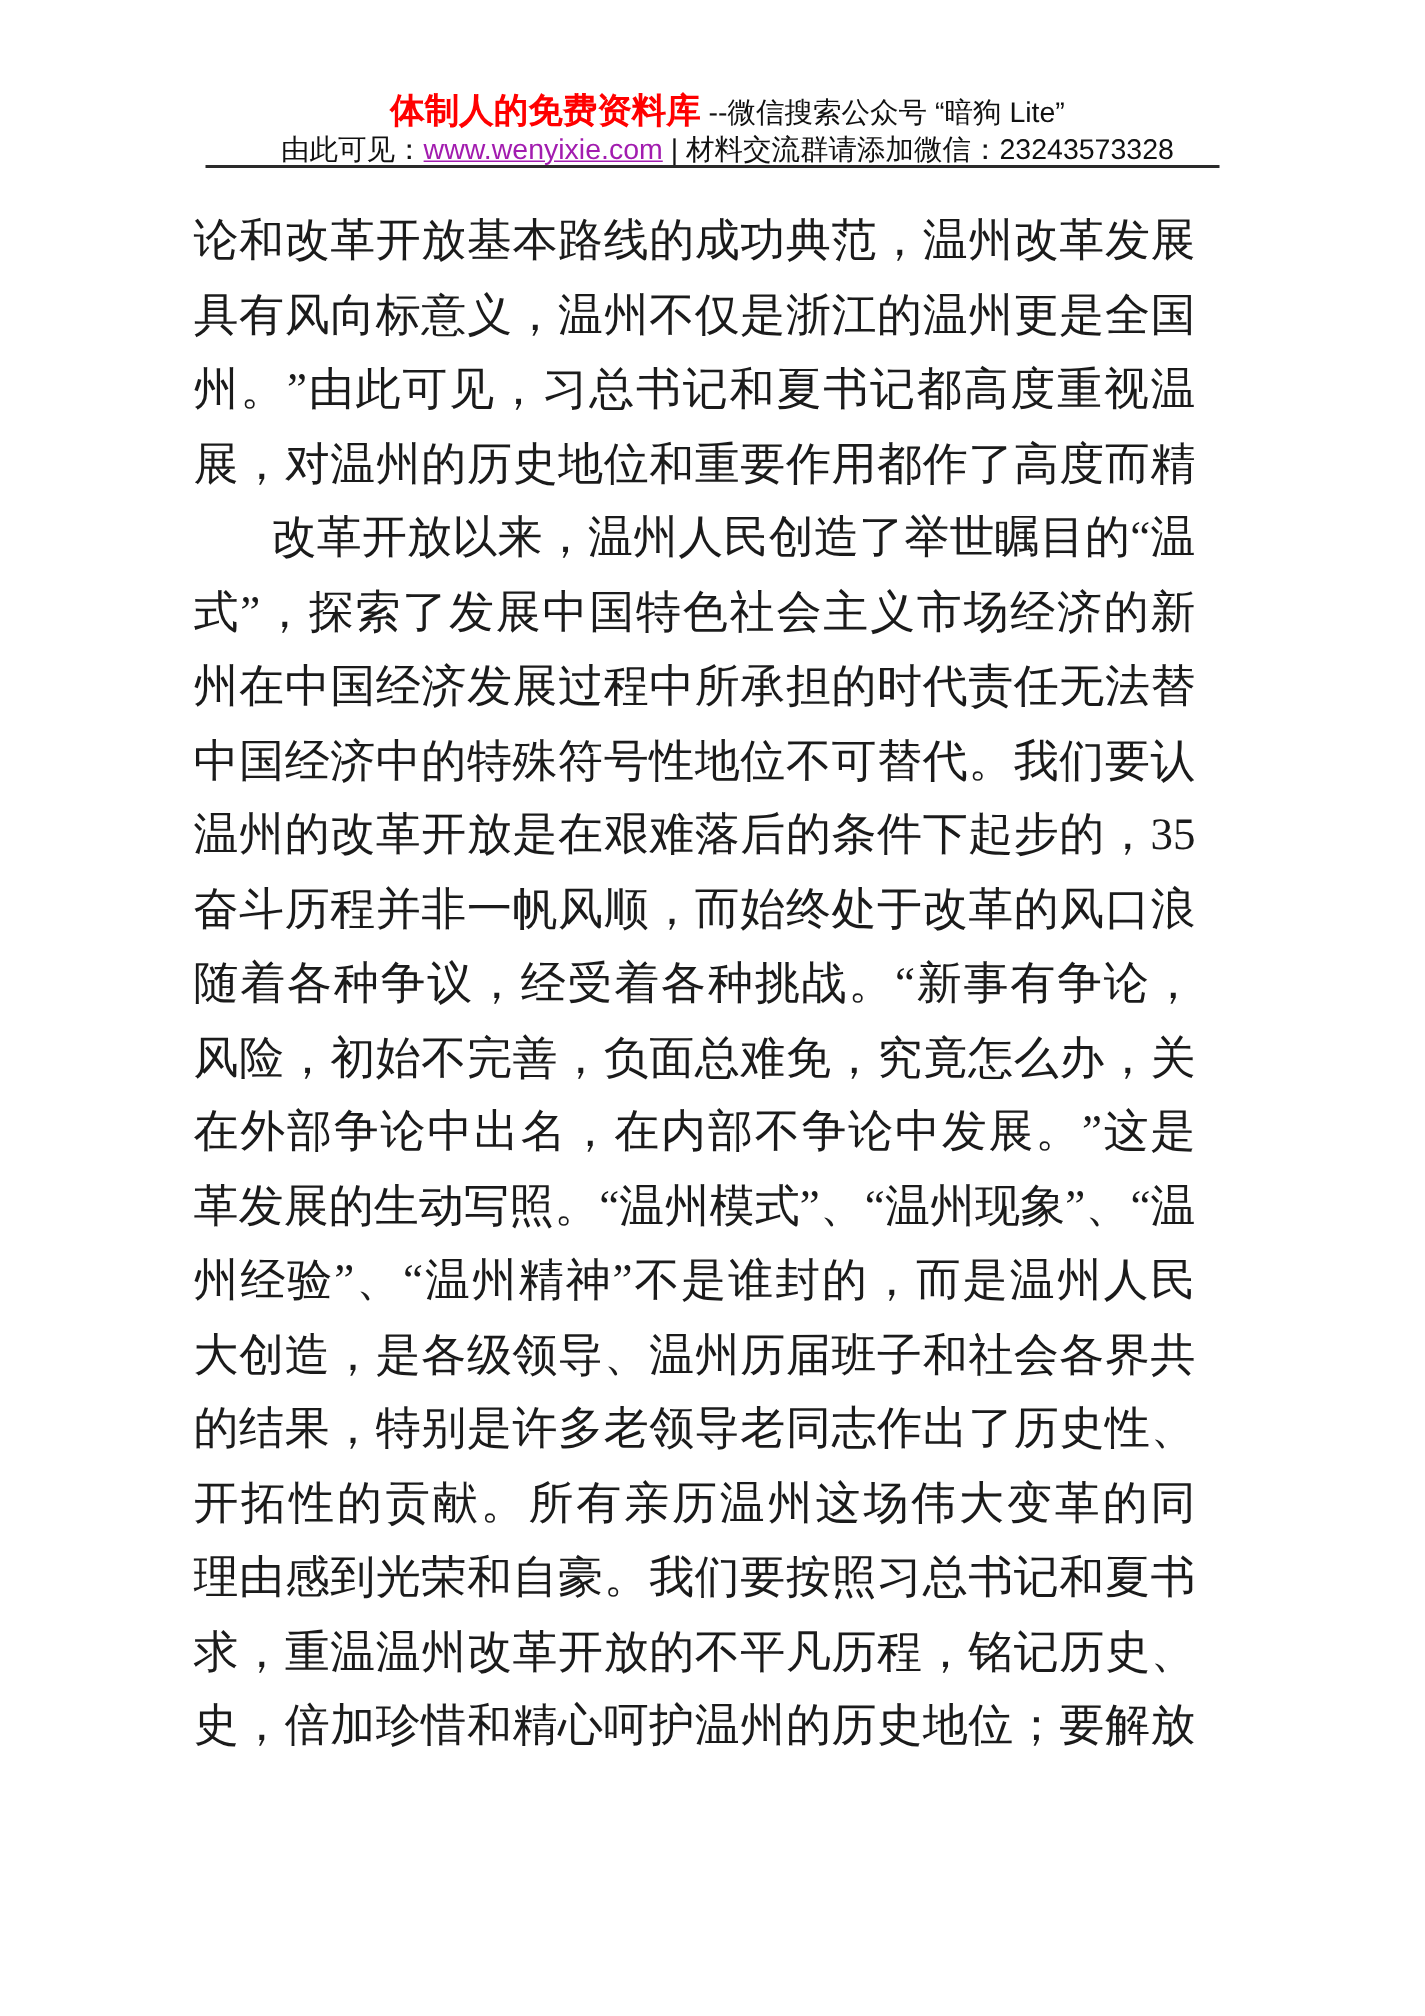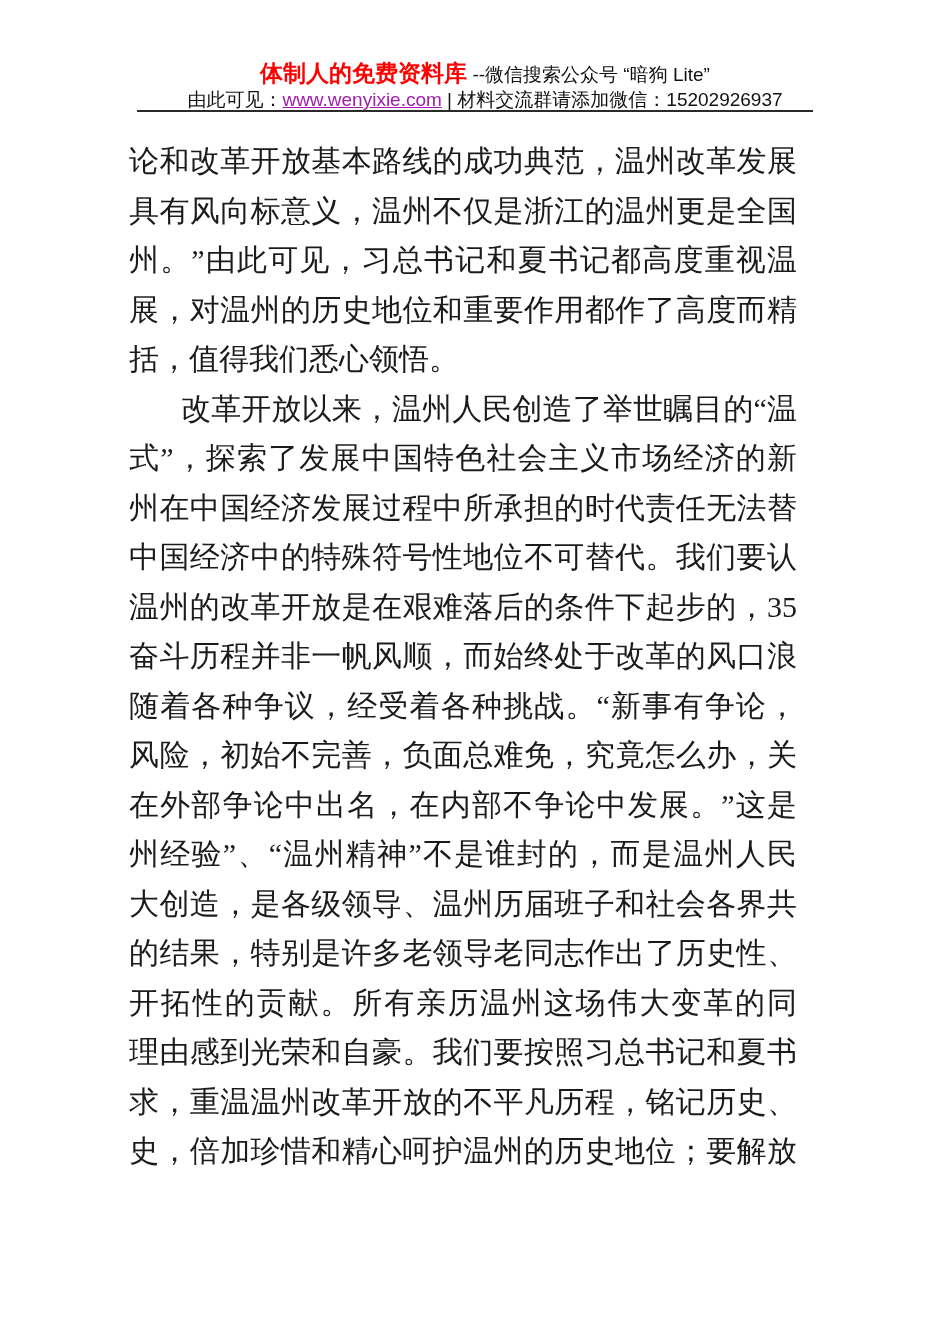--- a/index.html
+++ b/index.html
@@ -57,41 +57,41 @@
 </head>
 <body>
 
 <div class="page">
 
   <div class="header">
     <div class="h-line1">
       <span class="brand">体制人的免费资料库</span><span class="tagline"> --微信搜索公众号 “暗狗 Lite”</span>
     </div>
     <div class="h-line2">
-      <span>由此可见：</span><a class="weblink">www.wenyixie.com</a><span> | 材料交流群请添加微信：15202926937</span>
+      <span>由此可见：</span><a class="weblink">www.wenyixie.com</a><span> | 材料交流群请添加微信：23243573328</span>
     </div>
   </div>
 
   <div class="rule"></div>
 
   <div class="content">
     <div class="line">论和改革开放基本路线的成功典范，温州改革发展好不好</div>
     <div class="line">具有风向标意义，温州不仅是浙江的温州更是全国的温</div>
     <div class="line">州。”由此可见，习总书记和夏书记都高度重视温州的发</div>
     <div class="line">展，对温州的历史地位和重要作用都作了高度而精辟的概</div>
-    <div class="line para-end">括，值得我们悉心领悟。</div>
     <div class="line indent">改革开放以来，温州人民创造了举世瞩目的“温州模</div>
     <div class="line">式”，探索了发展中国特色社会主义市场经济的新路。温</div>
     <div class="line">州在中国经济发展过程中所承担的时代责任无法替代，在</div>
     <div class="line">中国经济中的特殊符号性地位不可替代。我们要认识到，</div>
     <div class="line">温州的改革开放是在艰难落后的条件下起步的，35 年的</div>
     <div class="line">奋斗历程并非一帆风顺，而始终处于改革的风口浪尖，伴</div>
     <div class="line">随着各种争议，经受着各种挑战。“新事有争论，探索有</div>
     <div class="line">风险，初始不完善，负面总难免，究竟怎么办，关键看发展；</div>
     <div class="line">在外部争论中出名，在内部不争论中发展。”这是温州改</div>
+    <div class="line">革发展的生动写照。“温州模式”、“温州现象”、“温</div>
     <div class="line">州经验”、“温州精神”不是谁封的，而是温州人民的伟</div>
     <div class="line">大创造，是各级领导、温州历届班子和社会各界共同奋斗</div>
     <div class="line">的结果，特别是许多老领导老同志作出了历史性、基础性</div>
     <div class="line">开拓性的贡献。所有亲历温州这场伟大变革的同志，都有</div>
     <div class="line">理由感到光荣和自豪。我们要按照习总书记和夏书记的要</div>
     <div class="line">求，重温温州改革开放的不平凡历程，铭记历史、尊重历</div>
     <div class="line">史，倍加珍惜和精心呵护温州的历史地位；要解放思想、</div>
   </div>
 
 </div>

